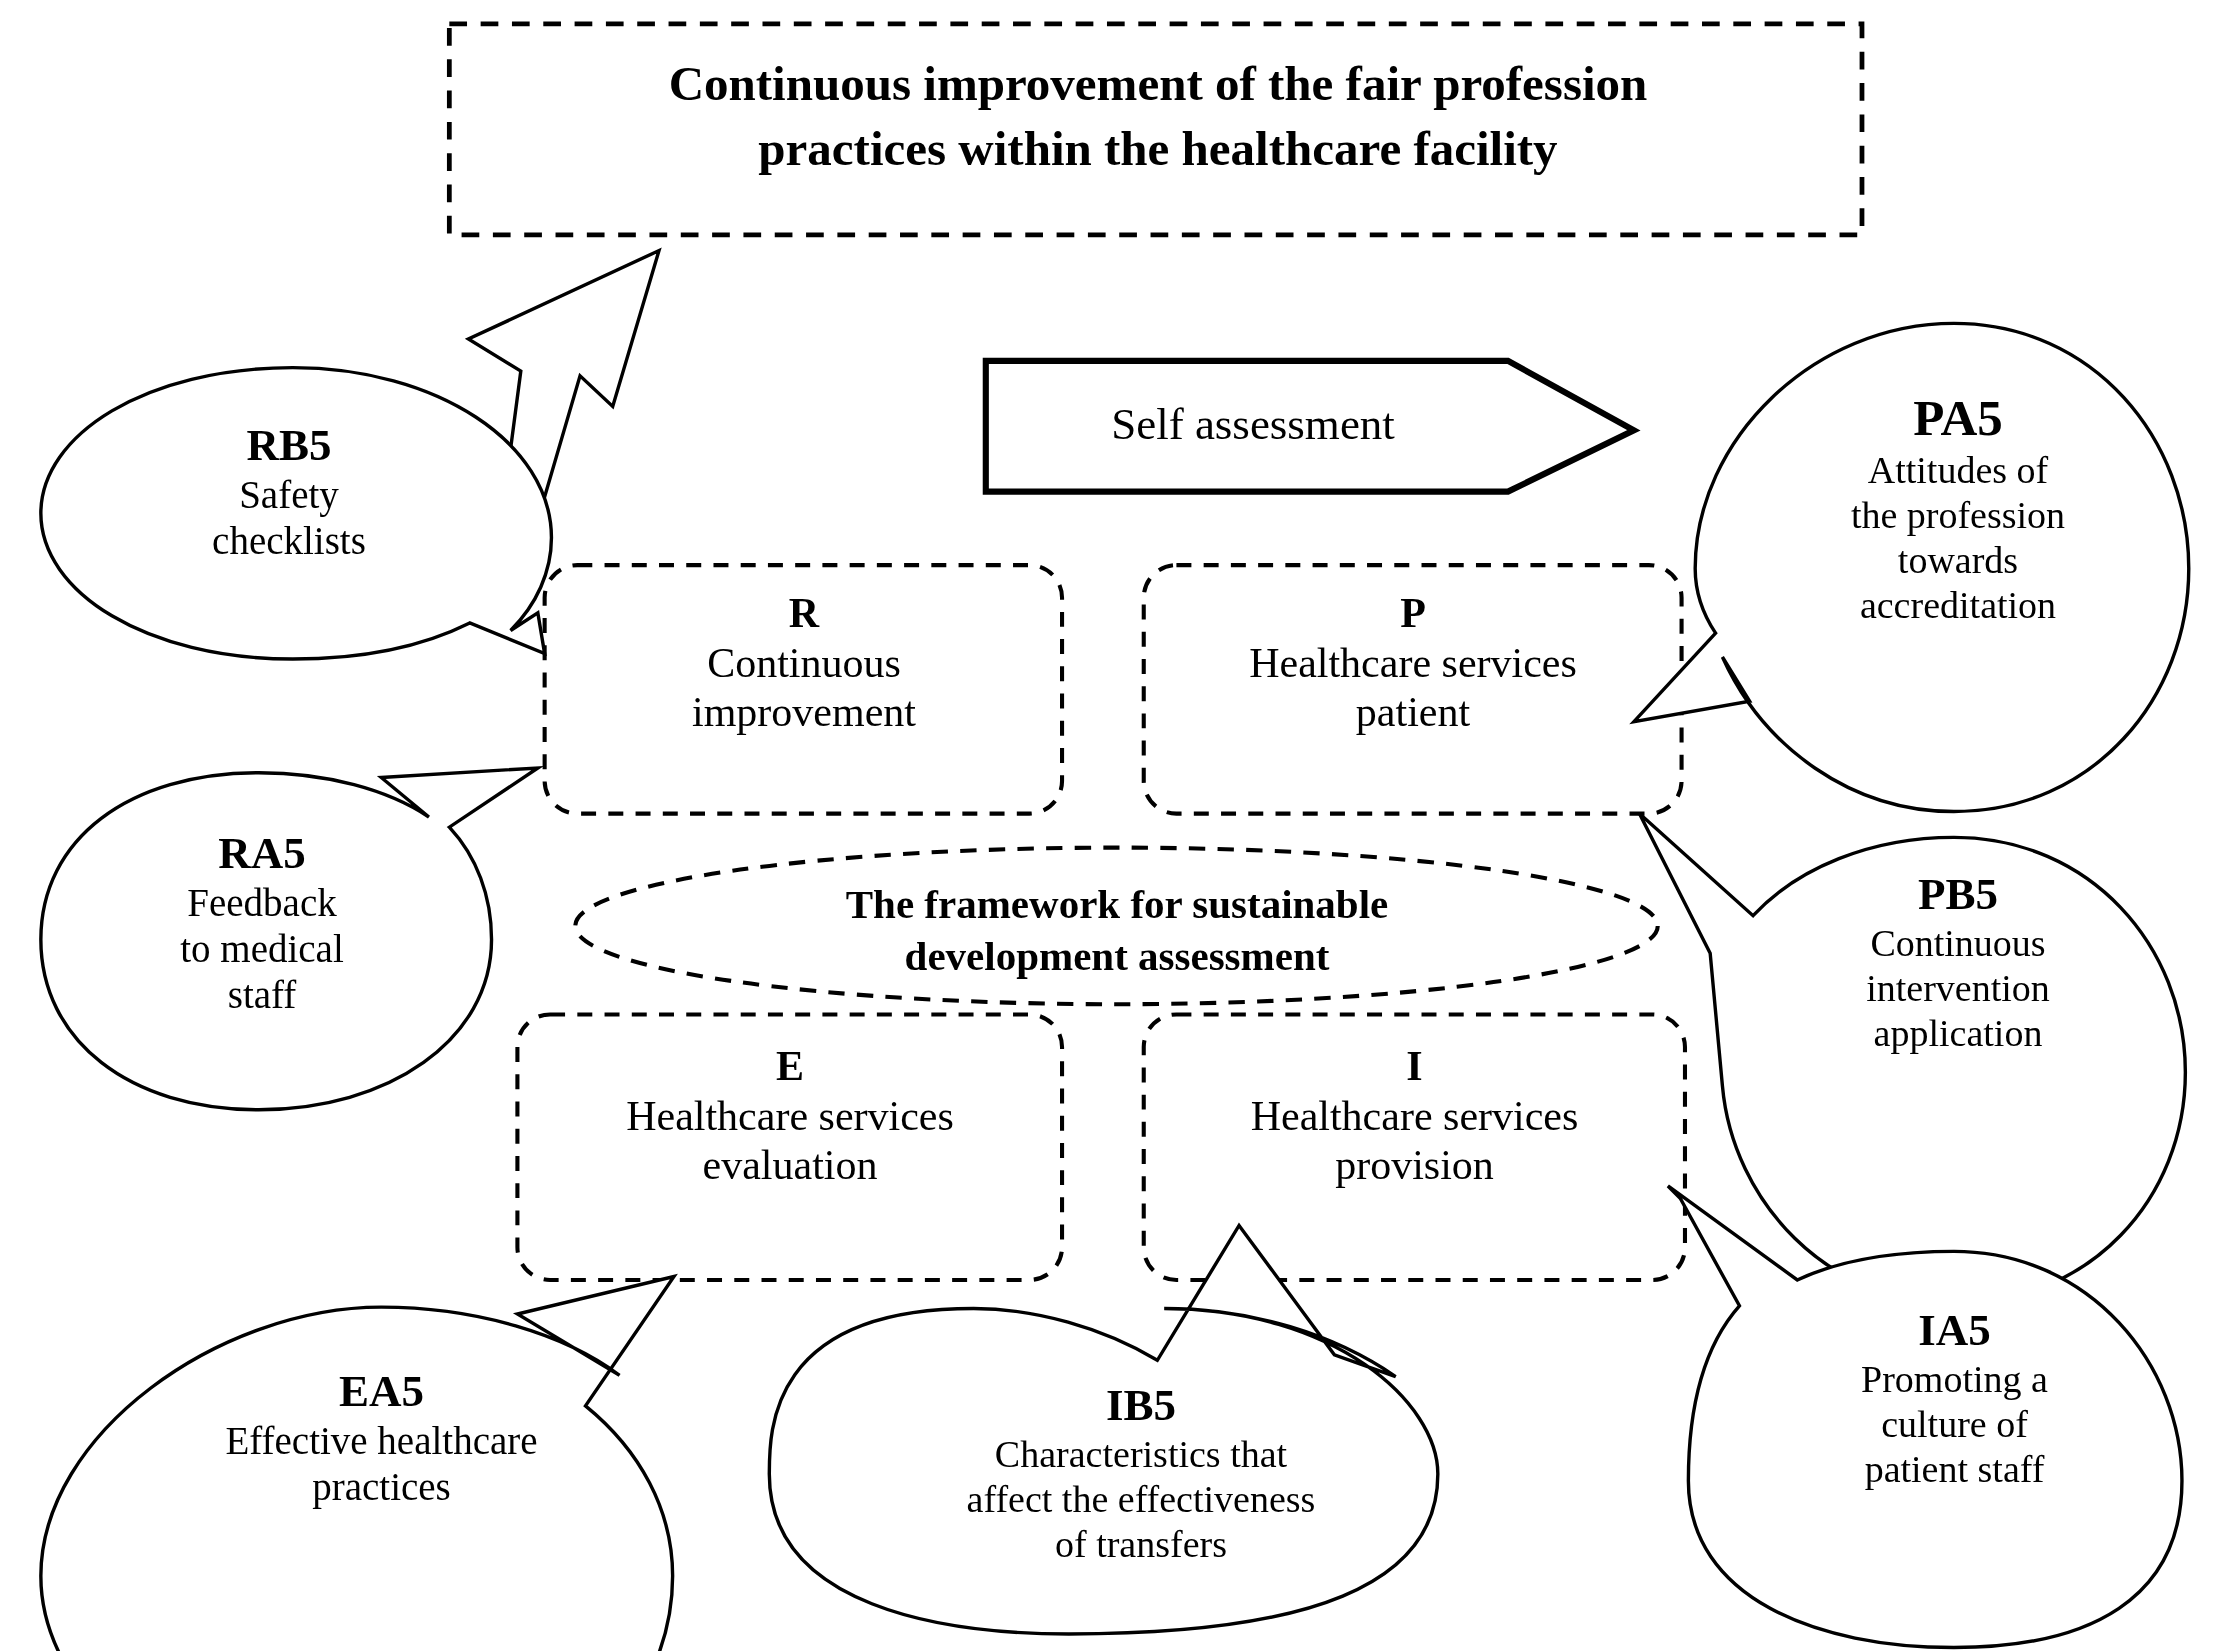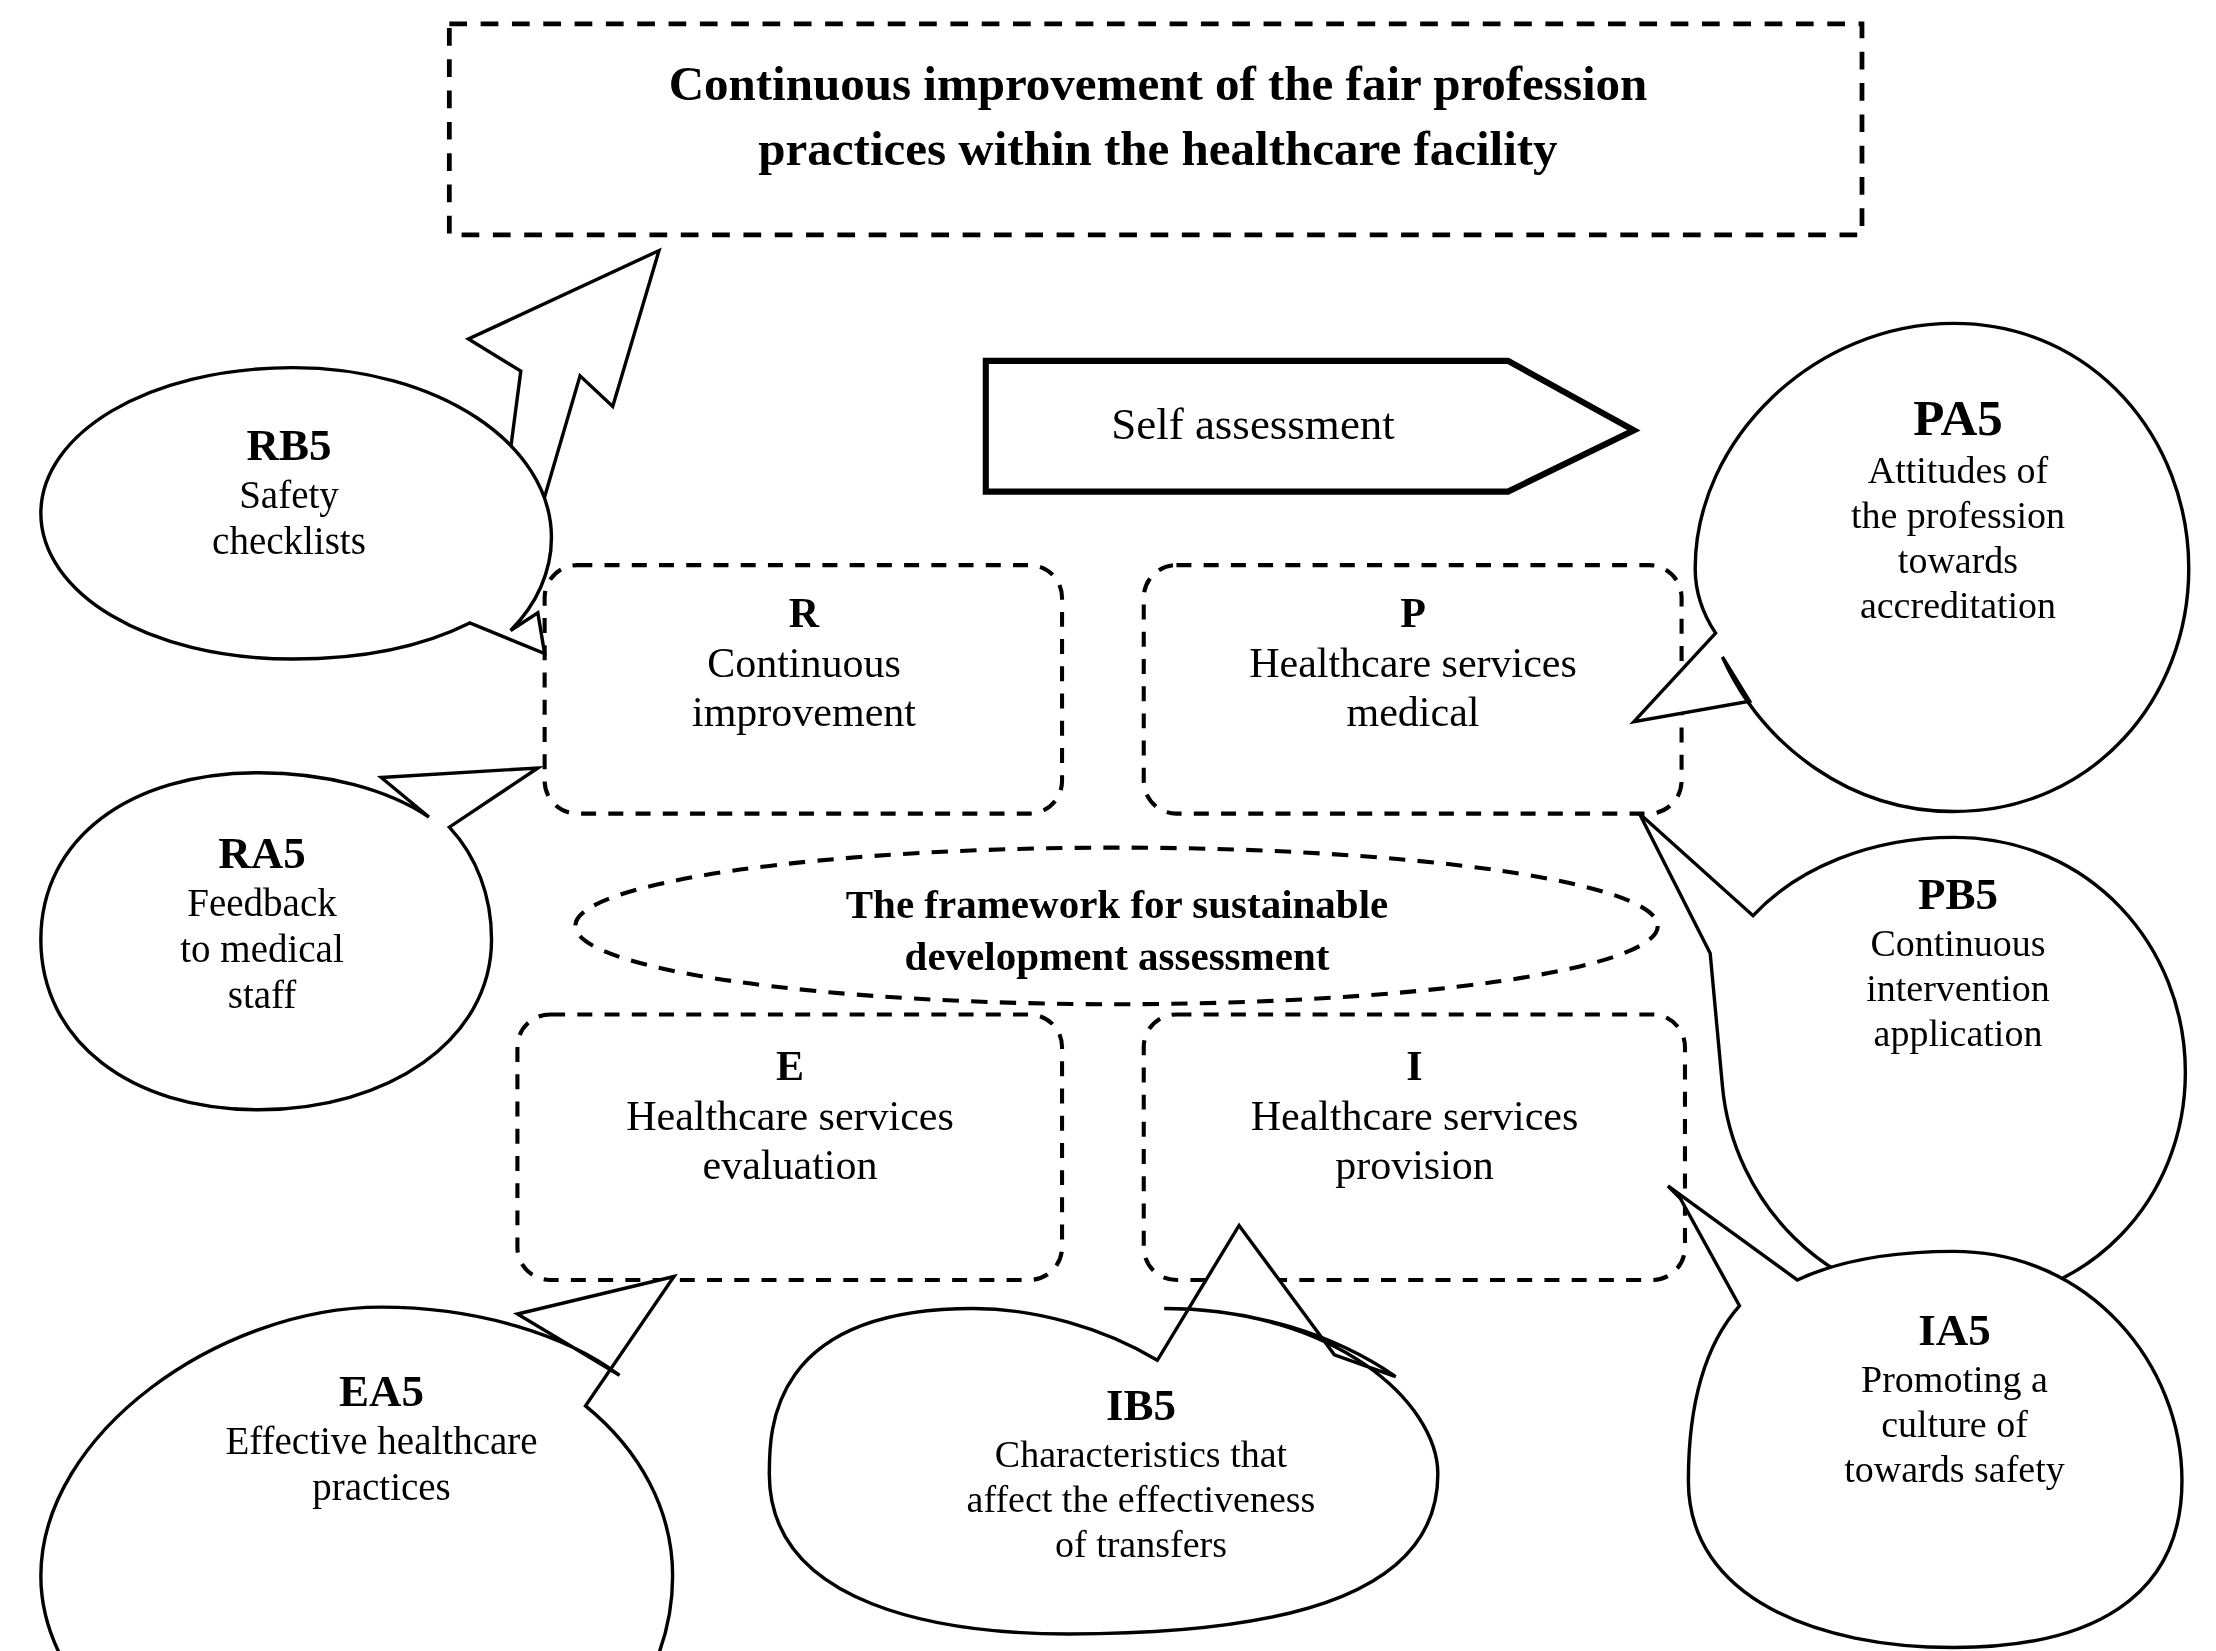--- a/index.html
+++ b/index.html
@@ -118,21 +118,21 @@
 
   <div class="lbl" style="left:552px; top:589px; width:504px; font-size:42px;">
     <span class="code">R</span>
     <span class="desc">Continuous</span>
     <span class="desc">improvement</span>
   </div>
 
   <div class="lbl" style="left:1151px; top:589px; width:524px; font-size:42px;">
     <span class="code">P</span>
     <span class="desc">Healthcare services</span>
-    <span class="desc">medical</span>
+    <span class="desc">patient</span>
   </div>
 
   <div class="lbl" style="left:521px; top:1042px; width:538px; font-size:42px;">
     <span class="code">E</span>
     <span class="desc">Healthcare services</span>
     <span class="desc">evaluation</span>
   </div>
 
   <div class="lbl" style="left:1147px; top:1042px; width:535px; font-size:42px;">
     <span class="code">I</span>
@@ -183,17 +183,17 @@
     <span class="code" style="font-size:45px;">IB5</span>
     <span class="desc">Characteristics that</span>
     <span class="desc">affect the effectiveness</span>
     <span class="desc">of transfers</span>
   </div>
 
   <div class="lbl" style="left:1723px; top:1304px; width:463px; font-size:38px;">
     <span class="code" style="font-size:45px;">IA5</span>
     <span class="desc">Promoting a</span>
     <span class="desc">culture of</span>
-    <span class="desc">towards safety</span>
+    <span class="desc">patient staff</span>
   </div>
 
 </div>
 
 
 </body></html>

